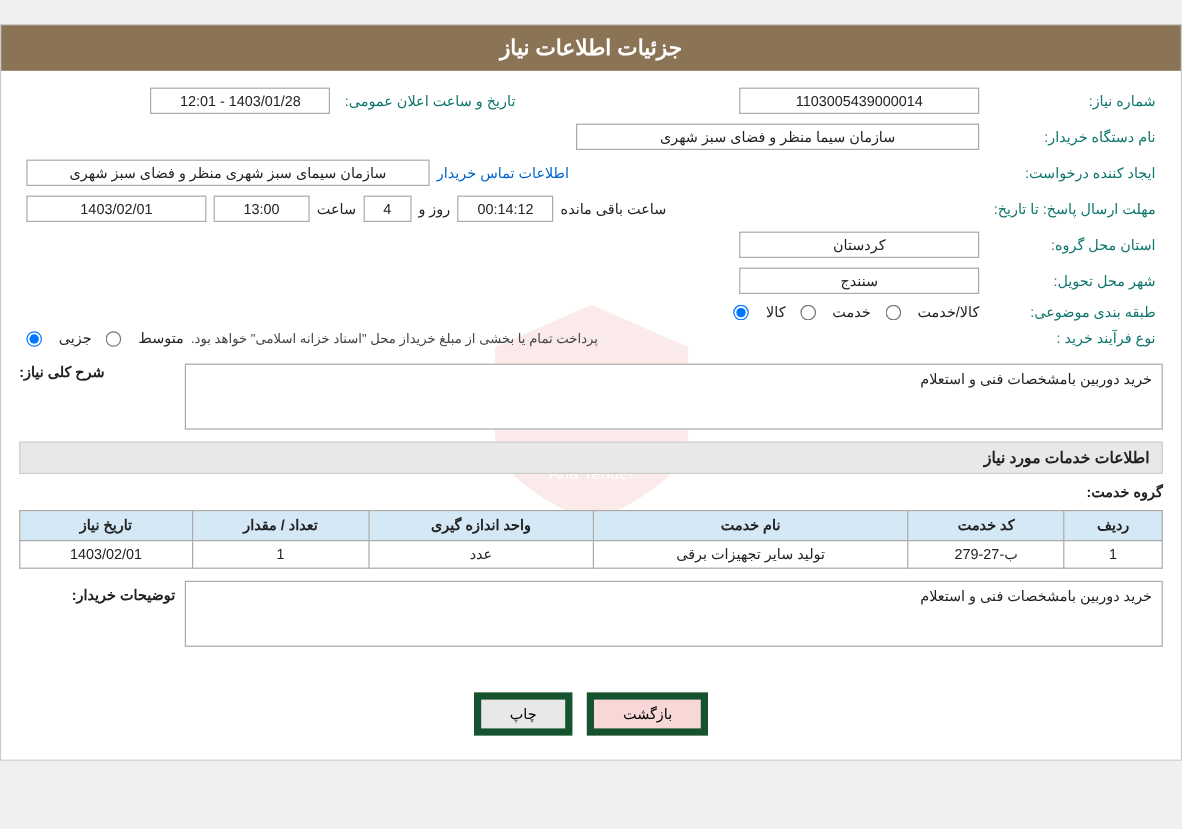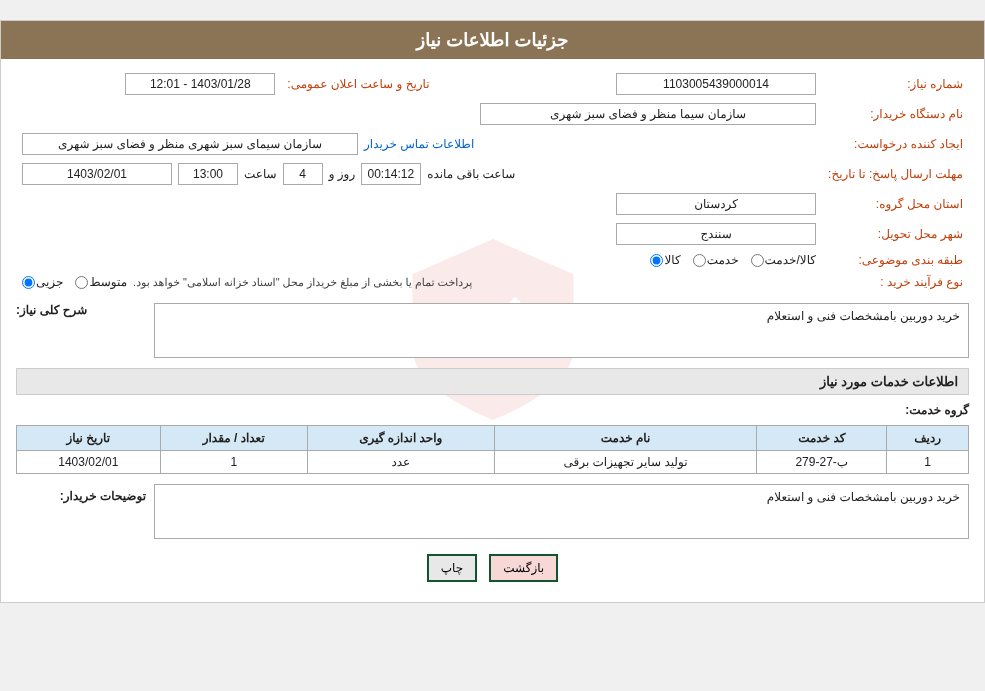--- a/index.html
+++ b/index.html
@@ -40,47 +40,47 @@
       width: 100%;
       border-collapse: collapse;
     }
     .form-table td {
       padding: 4px 6px;
       vertical-align: middle;
     }
     .label-cell {
       text-align: right;
       white-space: nowrap;
-      color: #c2410c;
+      color: #0f766e;
       width: 130px;
     }
     .value-cell {
       text-align: right;
     }
     .input-box {
       border: 1px solid #aaa;
       background: #fff;
       padding: 3px 6px;
       display: inline-block;
       min-height: 22px;
       text-align: center;
     }
     .input-box.wide { width: 336px; }
     .input-box.medium { width: 200px; margin-left: 24px; }
-    .input-box.xsmall { width: 60px; }
+    .input-box.xsmall { width: 80px; }
     .input-box.date { width: 150px; }
     .row-flex {
       display: flex;
       align-items: center;
       gap: 6px;
       justify-content: flex-end;
     }
     .link-blue { color: #0066cc; text-decoration: none; cursor: pointer; }
     .radio-group { display: inline-flex; gap: 12px; align-items: center; }
-    .radio-item { display: flex; align-items: center; gap: 1px; direction: rtl; }
+    .radio-item { display: flex; align-items: center; gap: 14px; direction: rtl; }
     .services-table {
       width: 100%;
       border-collapse: collapse;
       margin-top: 5px;
     }
     .services-table th {
       background: #d5e8f5;
       border: 1px solid #aaa;
       padding: 5px 8px;
       text-align: center;
@@ -93,26 +93,27 @@
       text-align: center;
     }
     .services-table tr:nth-child(even) td { background: #f9f9f9; }
     .buttons-row {
       display: flex;
       justify-content: center;
       gap: 12px;
       margin: 15px 0 10px 0;
     }
     .btn {
-      padding: 5px 12px;
-      border: 2px solid #14532d;
+      padding: 5px 24px;
+      border: 6px solid #14532d;
       cursor: pointer;
       font-size: 12px;
       font-family: Tahoma, Arial, sans-serif;
       background: #e8e8e8;
+      margin-top: 23px;
     }
     .btn-print { background: #e8e8e8; }
     .btn-back { background: #f8d7d7; }
     .watermark-container {
       position: relative;
     }
     .watermark-bg {
       position: absolute;
       top: 50%;
       left: 50%;

